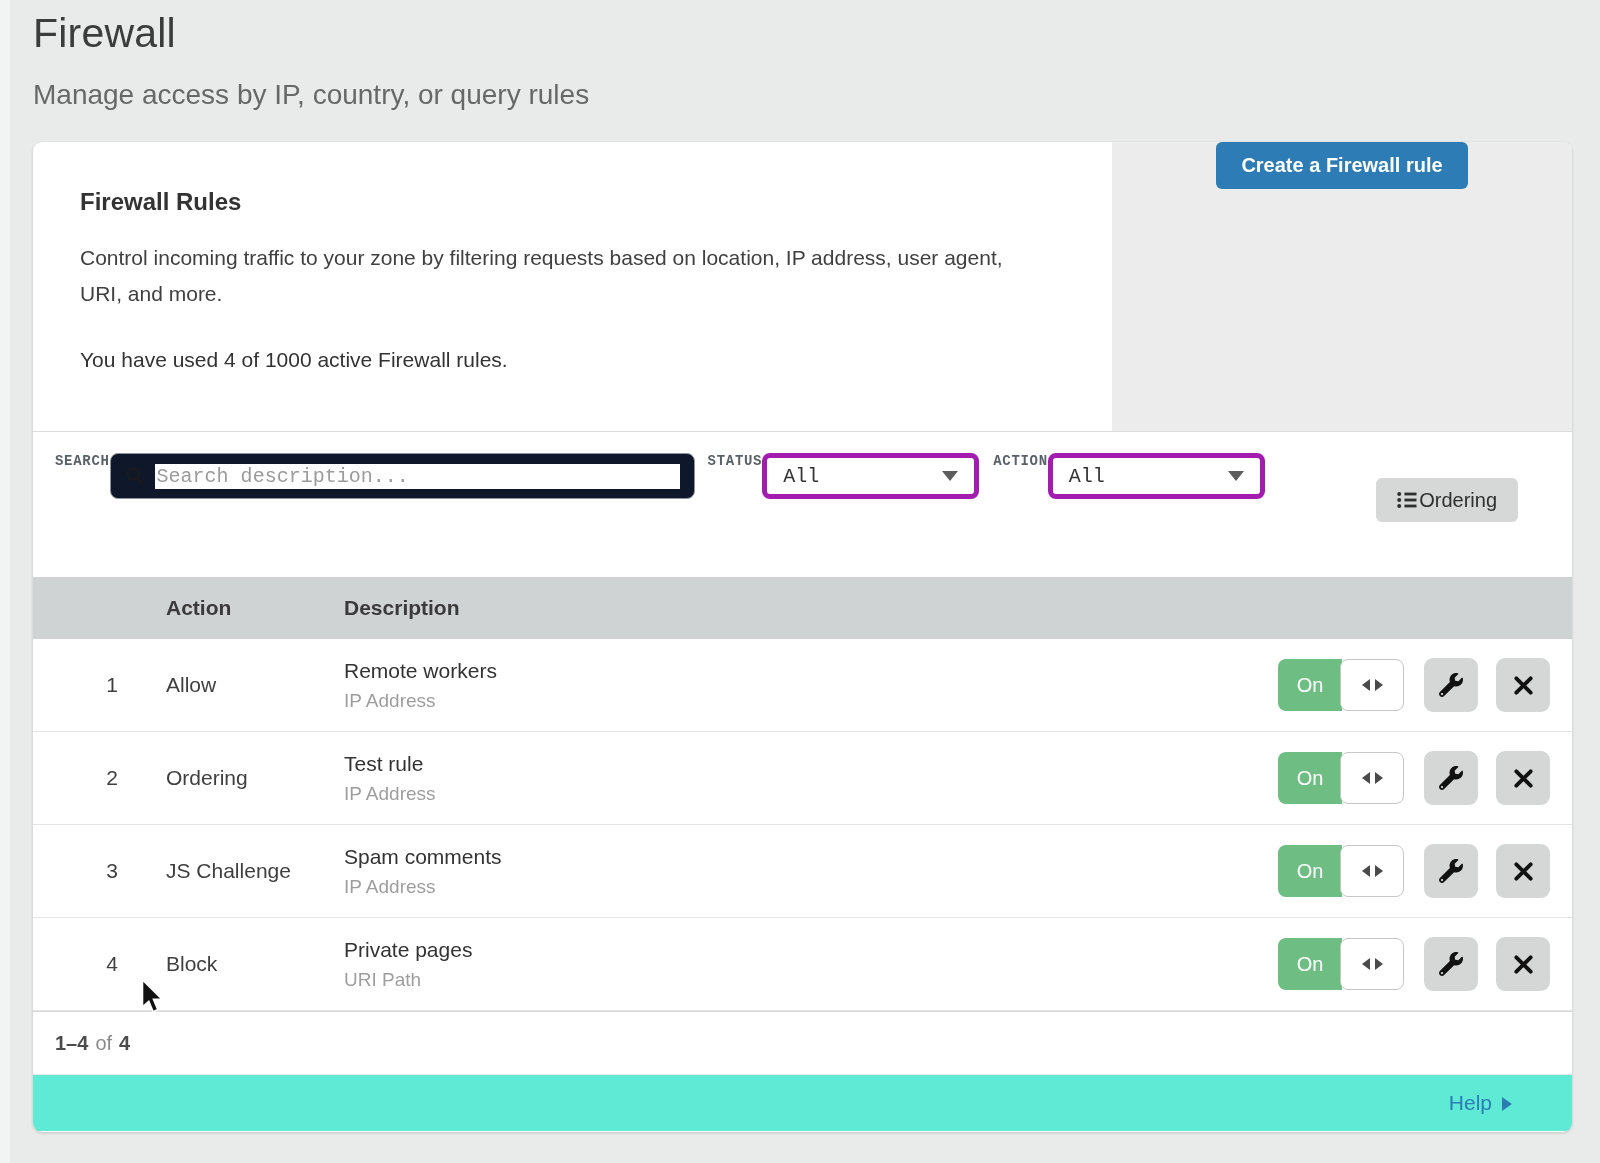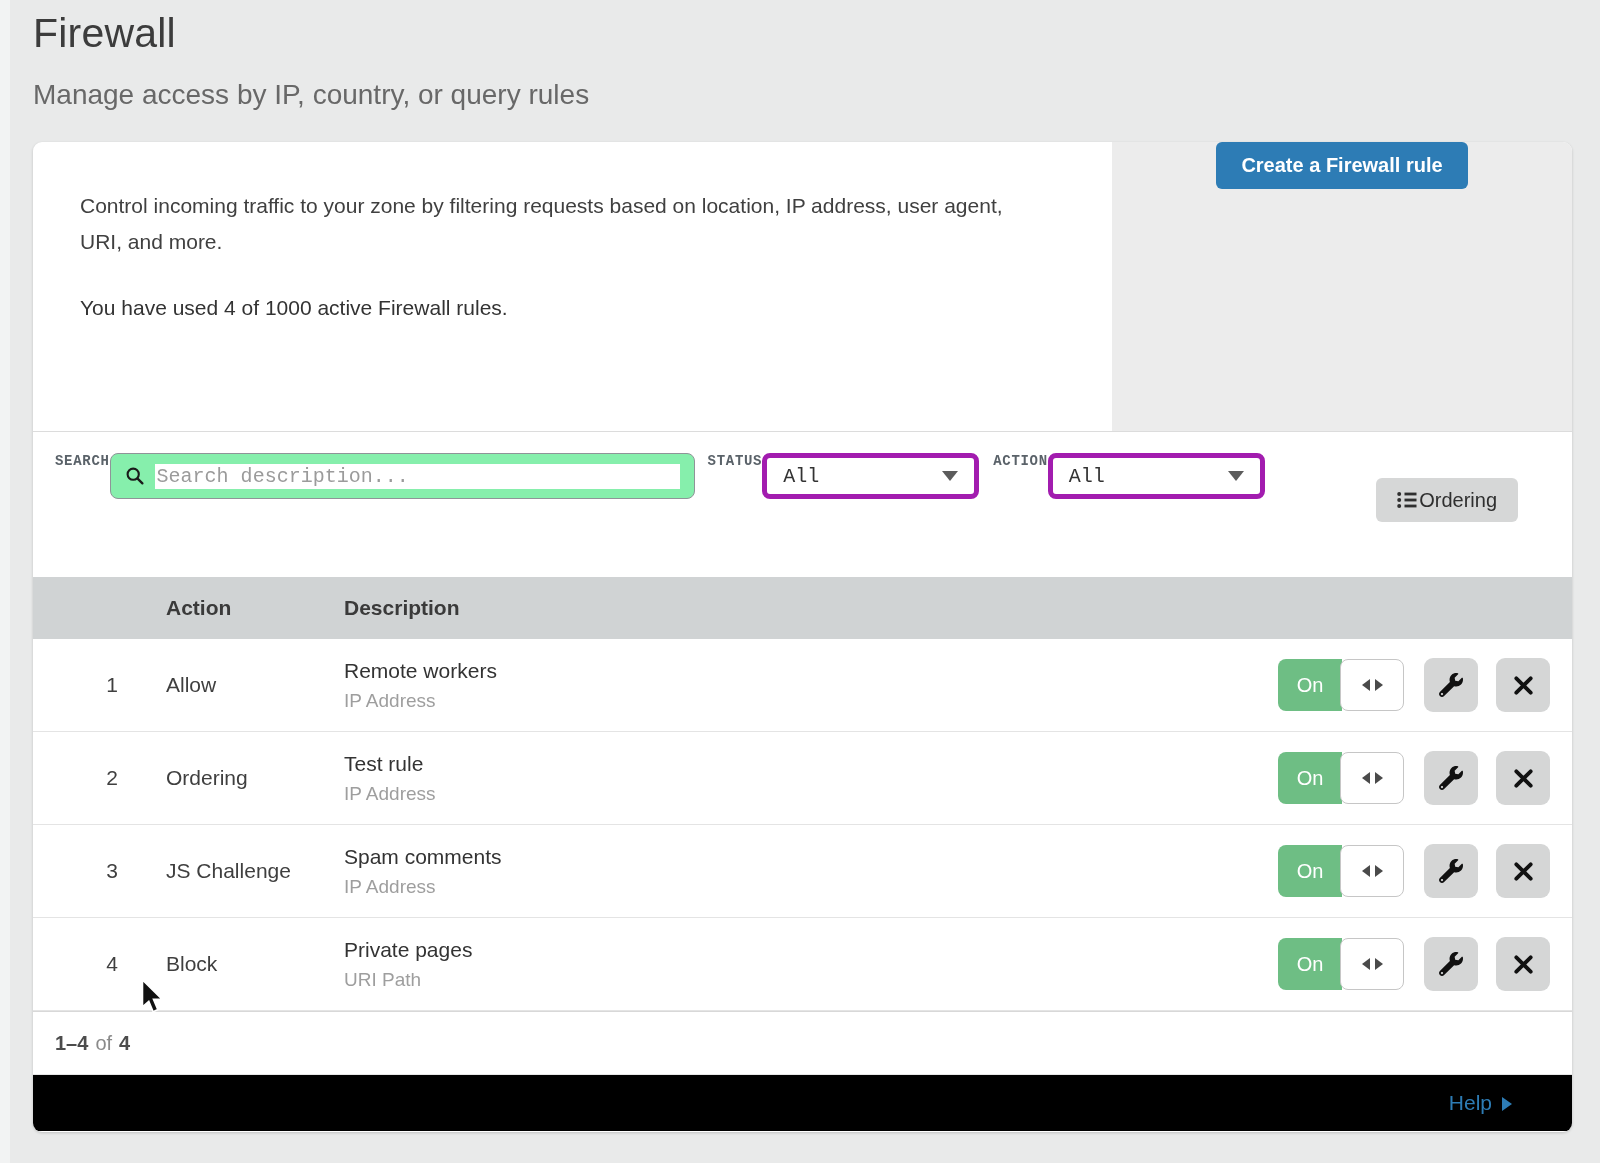--- a/index.html
+++ b/index.html
@@ -65,21 +65,21 @@
     padding: 21px 54px 0 22px;
   }
   .filter-group { display: flex; flex-direction: row; font-family: Liberation Mono, monospace; }
   .filter-label {
     font-size: 14px; font-weight: bold; color: #5a6269;
     letter-spacing: 0.05em; margin-bottom: 11px;
   }
   .search-box {
     width: 585px; height: 46px;
     border: 1px solid #8f9498; border-radius: 8px;
-    background: #86efac; display: flex; align-items: center;
+    background: #0f172a; display: flex; align-items: center;
     padding: 0 14px; gap: 10px;
   }
   .search-box input {
     border: none; outline: none; flex: 1;
     font-family: inherit; font-size: 20px; color: #333;
   }
   .search-box input::placeholder { color: #9b9b9b; }
   .gap13 { width: 13px; }
   .gap14 { width: 14px; }
   .select-box {
@@ -157,21 +157,21 @@
   .footer-range {
     height: 63px; border-top: 1px solid #d8d8d8;
     display: flex; align-items: center; padding-left: 22px;
     font-size: 20px; background: #fff;
   }
   .range-strong { font-weight: bold; color: #4c4c4c; }
   .range-of { color: #8a8a8a; margin: 0 7px; }
   .footer-help {
     height: 57px; border-top: 1px solid #e6e6e6;
     display: flex; align-items: center; justify-content: flex-end;
-    padding-right: 60px; background: #000000;
+    padding-right: 60px; background: #5eead4;
   }
   .help-link {
     display: flex; align-items: center; gap: 10px;
     font-size: 21px; color: #2d7cb5; text-decoration: none; cursor: pointer;
   }
   .help-tri {
     width: 0; height: 0;
     border-top: 7px solid transparent; border-bottom: 7px solid transparent;
     border-left: 10px solid #2d7cb5;
     margin-top: 2px;
@@ -186,20 +186,21 @@
 
 <div class="page">
 
   <h1 class="page-title">Firewall</h1>
   <div class="page-subtitle">Manage access by IP, country, or query rules</div>
 
   <div class="card">
 
     <div class="card-header">
       <div class="card-header-left">
+        <h2 class="card-heading">Firewall Rules</h2>
         <p class="card-desc">Control incoming traffic to your zone by filtering requests based on location, IP address, user agent, URI, and more.</p>
         <p class="card-usage">You have used 4 of 1000 active Firewall rules.</p>
       </div>
       <div class="card-header-right">
         <button class="create-btn">Create a Firewall rule</button>
       </div>
     </div>
 
     <div class="filters">
       <div class="filter-group">

